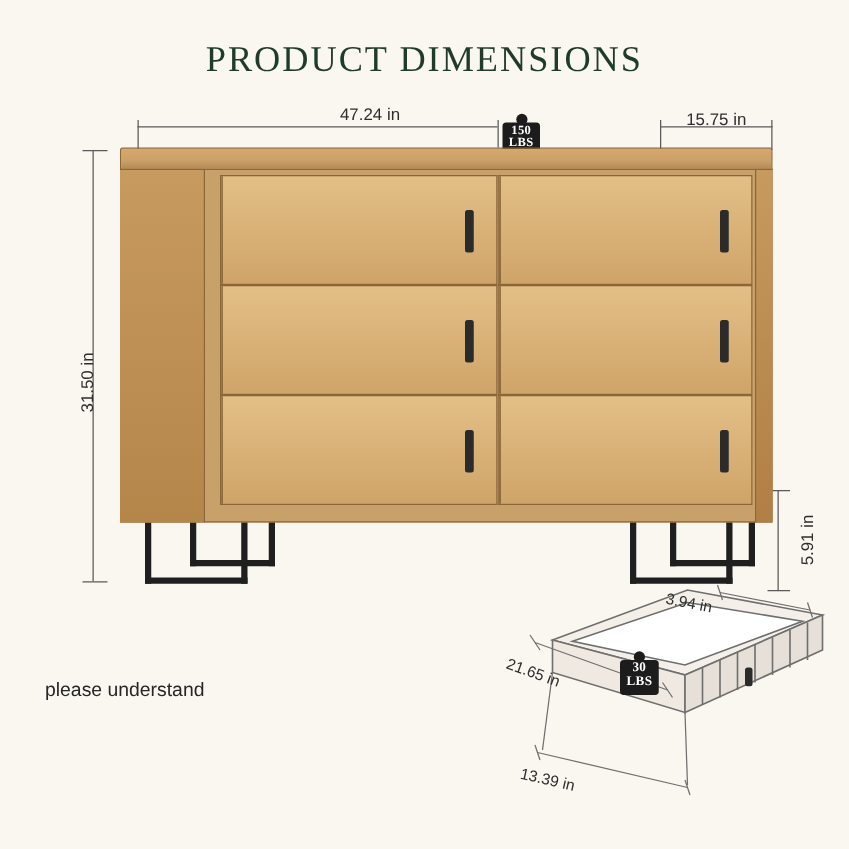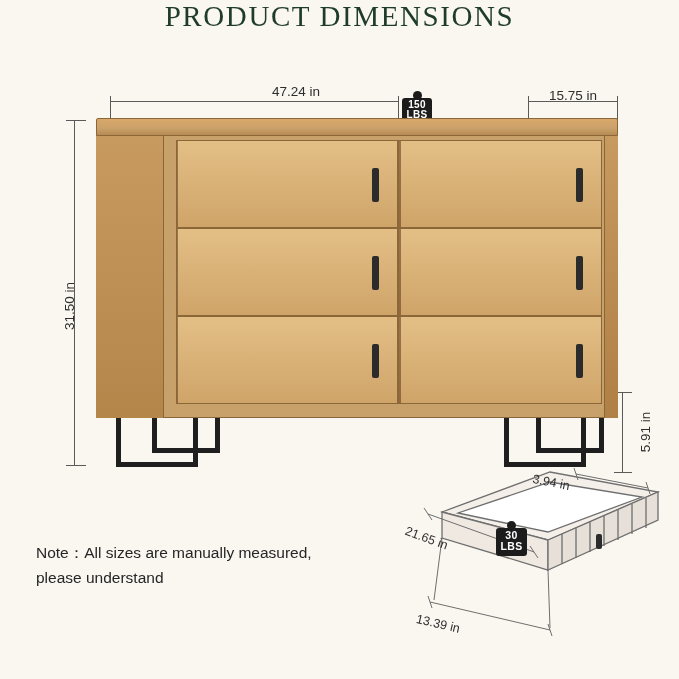--- a/index.html
+++ b/index.html
@@ -17,21 +17,21 @@
   #stage {
     position: absolute;
     left: 0; top: 0;
     width: 679px;
     height: 679px;
   }
   
   .title {
     position: absolute;
     left: 0;
-    top: 0;
+    top: 32px;
     width: 679px;
     text-align: center;
     font-family: "Liberation Serif", serif;
     font-size: 29px;
     letter-spacing: 1.6px;
     color: #1f3b2b;
     font-weight: 400;
   }
   
   .dim {
@@ -126,21 +126,21 @@
     border-top: none;
     background: transparent;
   }
   
   .badge {
     position: absolute;
     background: #1c1c1c;
     color: #fff;
     border-radius: 3px;
     text-align: center;
-    font-family: Liberation Sans, sans-serif;
+    font-family: Liberation Serif, serif;
     font-weight: bold;
     line-height: 1.02;
     letter-spacing: .3px;
   }
   .badge .num { display: block; }
   .badge .unit { display: block; }
   .badge .head {
     position: absolute;
     border-radius: 50%;
     background: #1c1c1c;
@@ -228,21 +228,20 @@
 
     <div class="drawer" style="left:80px; top:198px; width:222px; height:88px;">
       <div class="handle" style="right:18px; top:27px;"></div>
     </div>
     <div class="drawer" style="left:302px; top:198px; width:204px; height:88px;">
       <div class="handle" style="right:18px; top:27px;"></div>
     </div>
   </div>
 
   <div class="note">
-    <div>Note：All sizes are manually measured,</div>
     <div>please understand</div>
   </div>
 
   <div id="drawerdiag">
     <svg width="272" height="190" viewBox="0 0 272 190">
 
       <g fill="none" stroke="#6f6f6f" stroke-width="1.3">
 
         <polygon points="42,60 150,20 258,40 148,88" fill="#f4efe8"></polygon>
 

